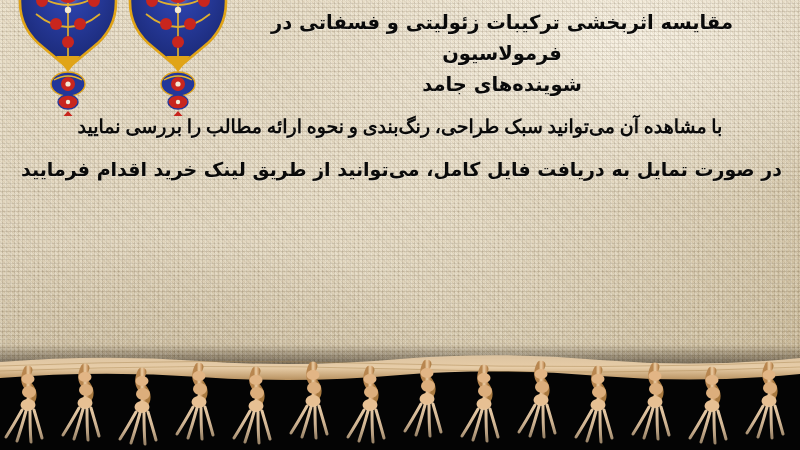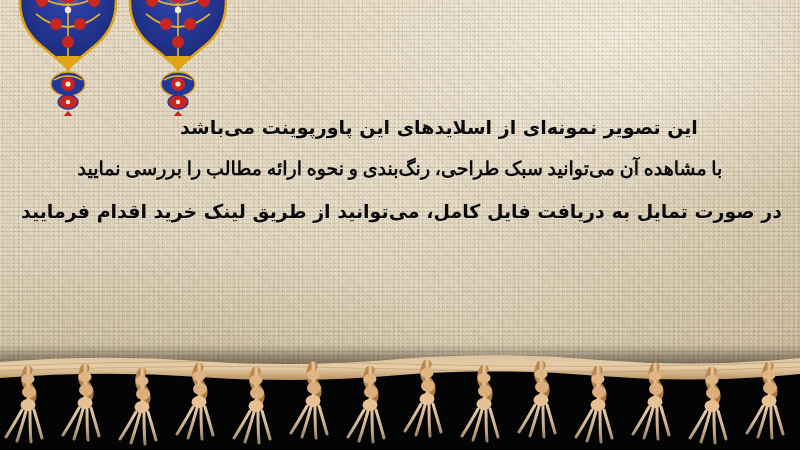--- a/index.html
+++ b/index.html
@@ -266,23 +266,26 @@
       <g transform="translate(52,136)">
         <ellipse cx="0" cy="0" rx="10" ry="7" fill="#c8261e" stroke="#22379a" stroke-width="1.4"></ellipse>
         <circle cx="0" cy="0" r="2.2" fill="#f3ead4"></circle>
       </g>
       <path d="M52 145 l4.5 5 -4.5 5 -4.5 -5 Z" fill="#c8261e"></path>
     </svg>
   </div>
 
   <div class="text-layer">
 
+    <div class="title">
+      <div>مقایسه اثربخشی ترکیبات زئولیتی و فسفاتی در فرمولاسیون</div>
+      <div>شوینده‌های جامد</div>
+    </div>
 
     <div class="body">
-      <div class="line l1">این تصویر نمونه‌ای از اسلایدهای این پاورپوینت می‌باشد</div>
       <div class="line l2">با مشاهده آن می‌توانید سبک طراحی، رنگ‌بندی و نحوه ارائه مطالب را بررسی نمایید</div>
       <div class="line l3">در صورت تمایل به دریافت فایل کامل، می‌توانید از طریق لینک خرید اقدام فرمایید</div>
     </div>
   </div>
 
   <div class="band-top-shadow"></div>
   <div class="band"></div>
 
   <svg class="fringe-svg" viewBox="0 0 800 110" preserveAspectRatio="none">
     <defs>

